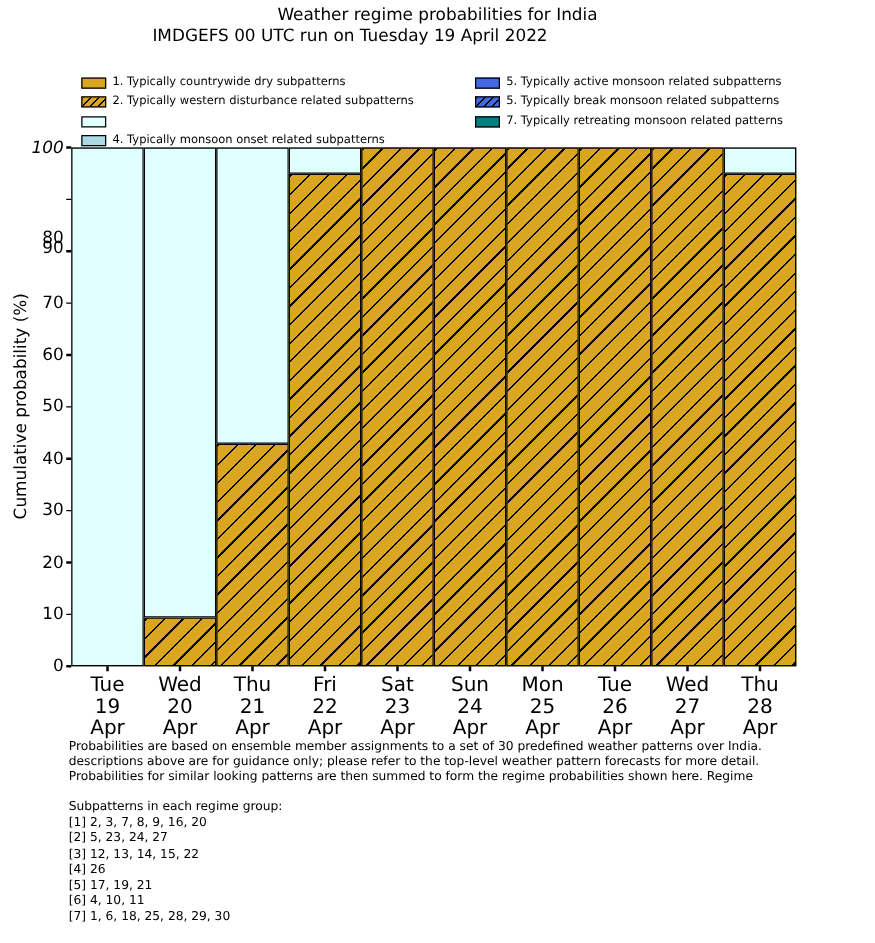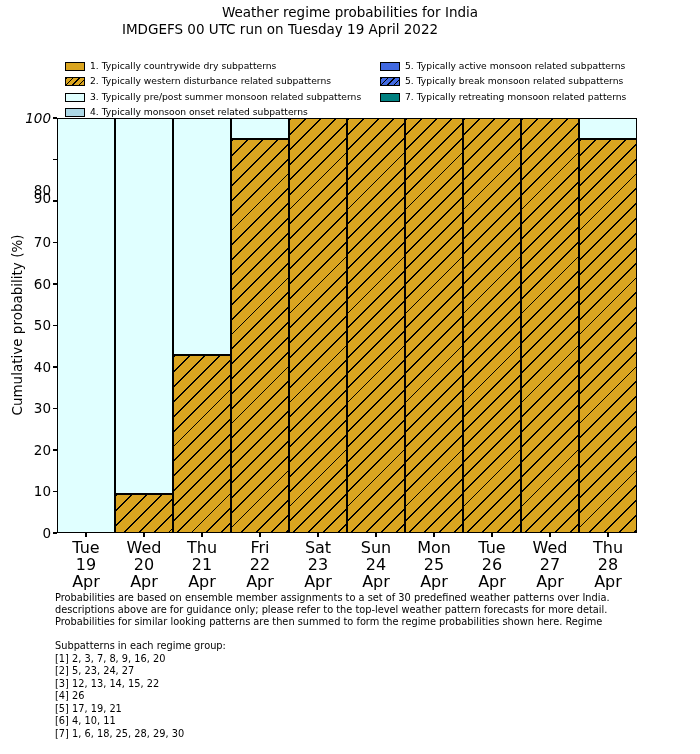--- a/index.html
+++ b/index.html
@@ -69,21 +69,20 @@
       <div class="legend-row">
         <span class="legend-swatch" style="background-color: rgb(218, 165, 32);"></span>
         <span class="legend-label">1. Typically countrywide dry subpatterns</span>
       </div>
       <div class="legend-row">
         <span class="legend-swatch hatch-small" style="background-color: rgb(218, 165, 32);"></span>
         <span class="legend-label">2. Typically western disturbance related subpatterns</span>
       </div>
       <div class="legend-row">
         <span class="legend-swatch" style="background-color: rgb(224, 255, 255);"></span>
-        <span class="legend-label">3. Typically pre/post summer monsoon related subpatterns</span>
       </div>
       <div class="legend-row">
         <span class="legend-swatch" style="background-color: rgb(173, 216, 230);"></span>
         <span class="legend-label">4. Typically monsoon onset related subpatterns</span>
       </div>
     </div>
   <div class="legend-col" id="legend-col-right">
       <div class="legend-row">
         <span class="legend-swatch" style="background-color: rgb(65, 105, 225);"></span>
         <span class="legend-label">5. Typically active monsoon related subpatterns</span>

